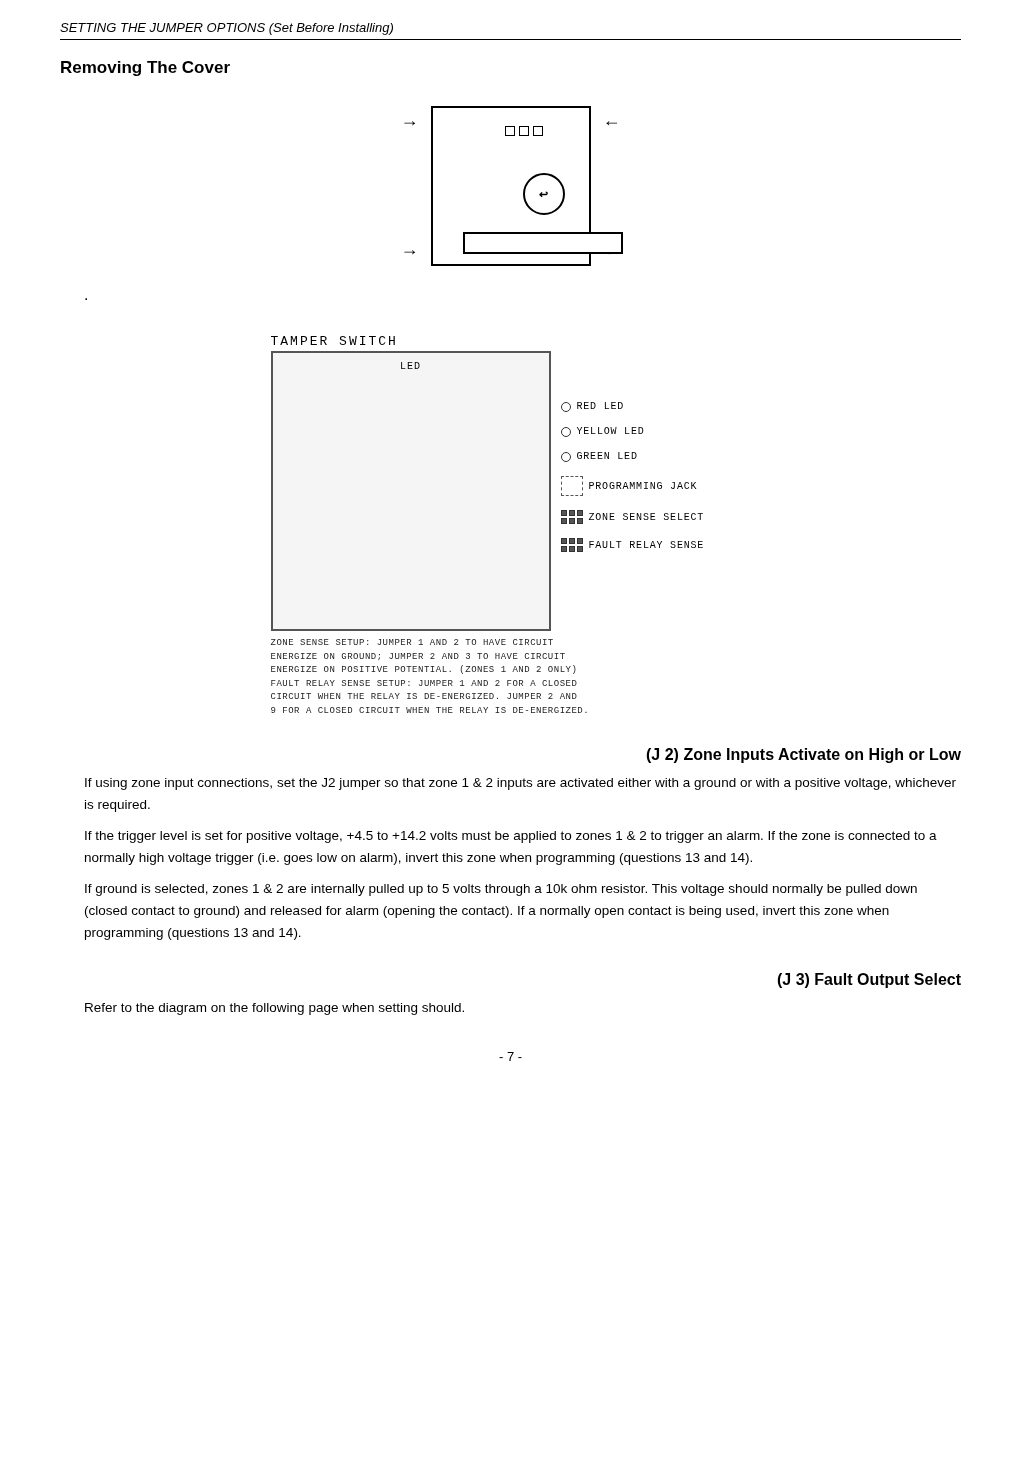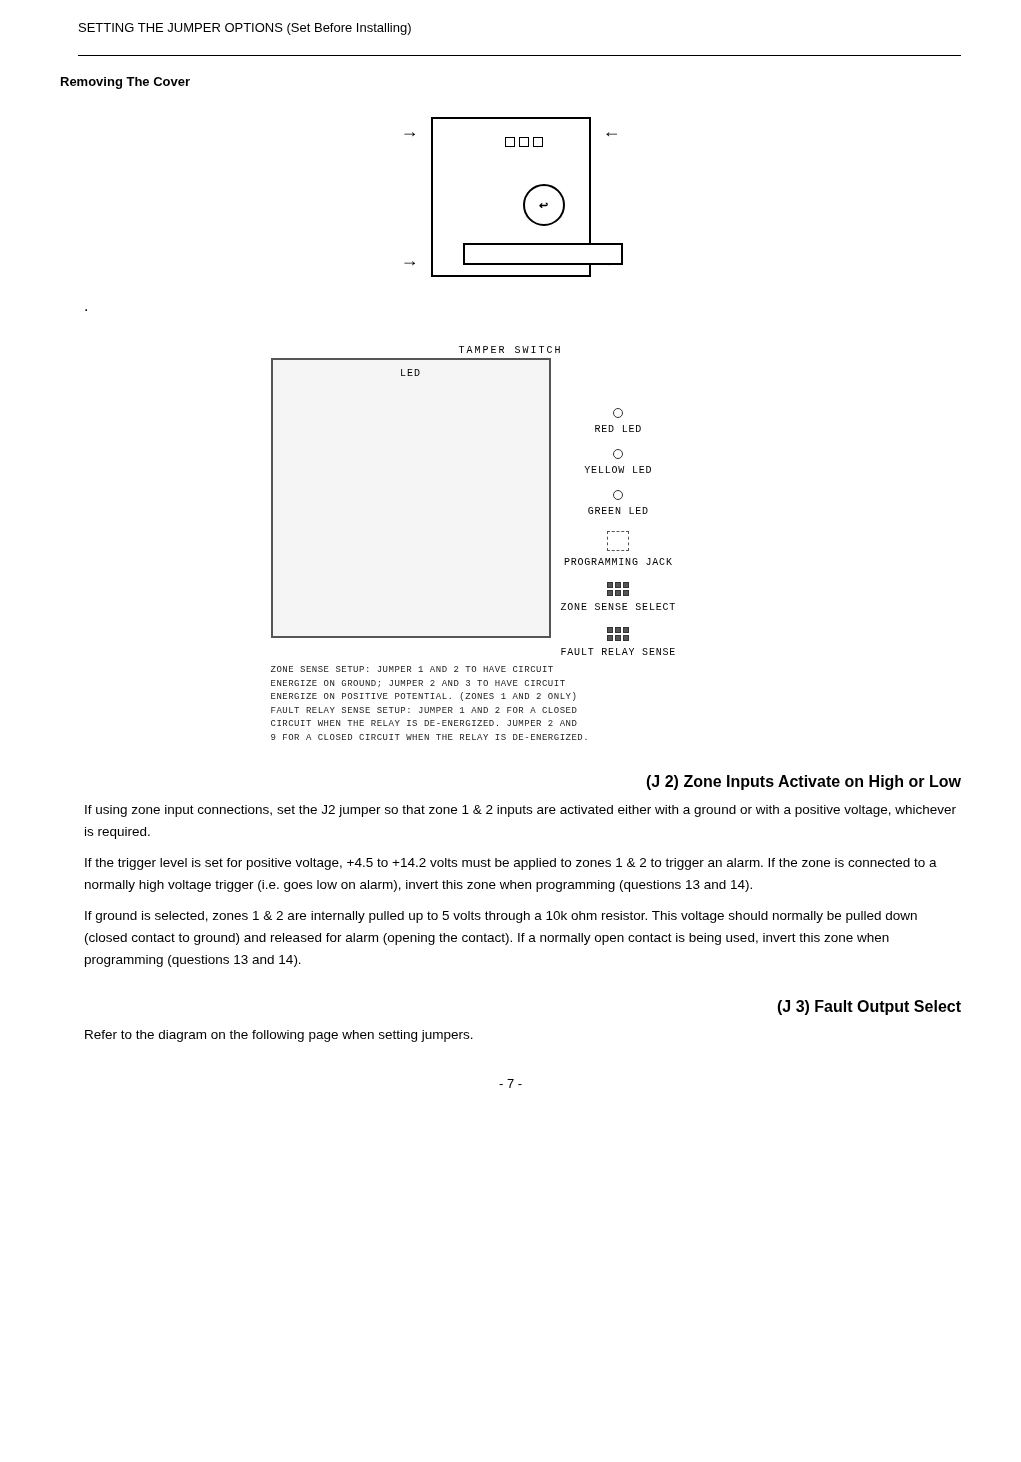--- a/index.html
+++ b/index.html
@@ -7,29 +7,29 @@
       font-family: Arial, sans-serif;
       font-size: 14px;
       background: #fff;
       color: #000;
       width: 1021px;
       min-height: 1462px;
       padding: 20px 60px 40px 60px;
     }
 
     .page-header {
+      font-style: italic;
       font-size: 13px;
       margin-bottom: 18px;
       border-bottom: 1px solid #000;
-      padding-bottom: 20px;
-      margin-left: 18px;
+      padding-bottom: 4px;
     }
 
     .section-title {
-      font-size: 13px;
+      font-size: 17px;
       font-weight: bold;
       margin-bottom: 8px;
     }
 
     .body-text {
       font-size: 13.5px;
       line-height: 1.6;
       margin-bottom: 10px;
       margin-left: 24px;
     }
@@ -135,23 +135,22 @@
       margin: 10px 0 10px 0;
     }
 
     .board-outer {
       position: relative;
       width: 480px;
     }
 
     .tamper-label {
       font-family: 'Courier New', monospace;
-      font-size: 10px;
+      font-size: 13px;
       letter-spacing: 2px;
-      text-align: center;
       margin-bottom: 2px;
     }
 
     .board-wrapper {
       display: flex;
       align-items: flex-start;
     }
 
     .board-rect {
       width: 280px;
@@ -207,21 +206,20 @@
     }
 
     .right-row {
       display: flex;
       align-items: center;
       gap: 6px;
       font-family: 'Courier New', monospace;
       font-size: 10px;
       letter-spacing: 0.8px;
       white-space: nowrap;
-      flex-direction: column;
     }
 
     .indicator-circle {
       width: 10px;
       height: 10px;
       border-radius: 50%;
       border: 1.5px solid #333;
       background: #fff;
       flex-shrink: 0;
     }
@@ -365,16 +363,16 @@
 
 <div>
   <div class="subsection-title">(J 2) Zone Inputs Activate on High or Low</div>
   <div class="body-text">If using zone input connections, set the J2 jumper so that zone 1 &amp; 2 inputs are activated either with a ground or with a positive voltage, whichever is required.</div>
   <div class="body-text">If the trigger level is set for positive voltage, +4.5 to +14.2 volts must be applied to zones 1 &amp; 2 to trigger an alarm. If the zone is connected to a normally high voltage trigger (i.e. goes low on alarm), invert this zone when programming (questions  13 and 14).</div>
   <div class="body-text">If ground is selected, zones 1 &amp; 2 are internally pulled up to 5 volts through a 10k ohm resistor. This voltage should normally be pulled down (closed contact to ground) and released for alarm (opening the contact). If a normally open contact is being used, invert this zone when programming (questions 13 and 14).</div>
 </div>
 
 <div>
   <div class="subsection-title">(J 3) Fault Output Select</div>
-  <div class="body-text">Refer to the diagram on the following page when setting jumpers.</div>
+  <div class="body-text">Refer to the diagram on the following page when setting should.</div>
 </div>
 
 <div class="page-number">- 7 -</div>
 
 </body></html>

